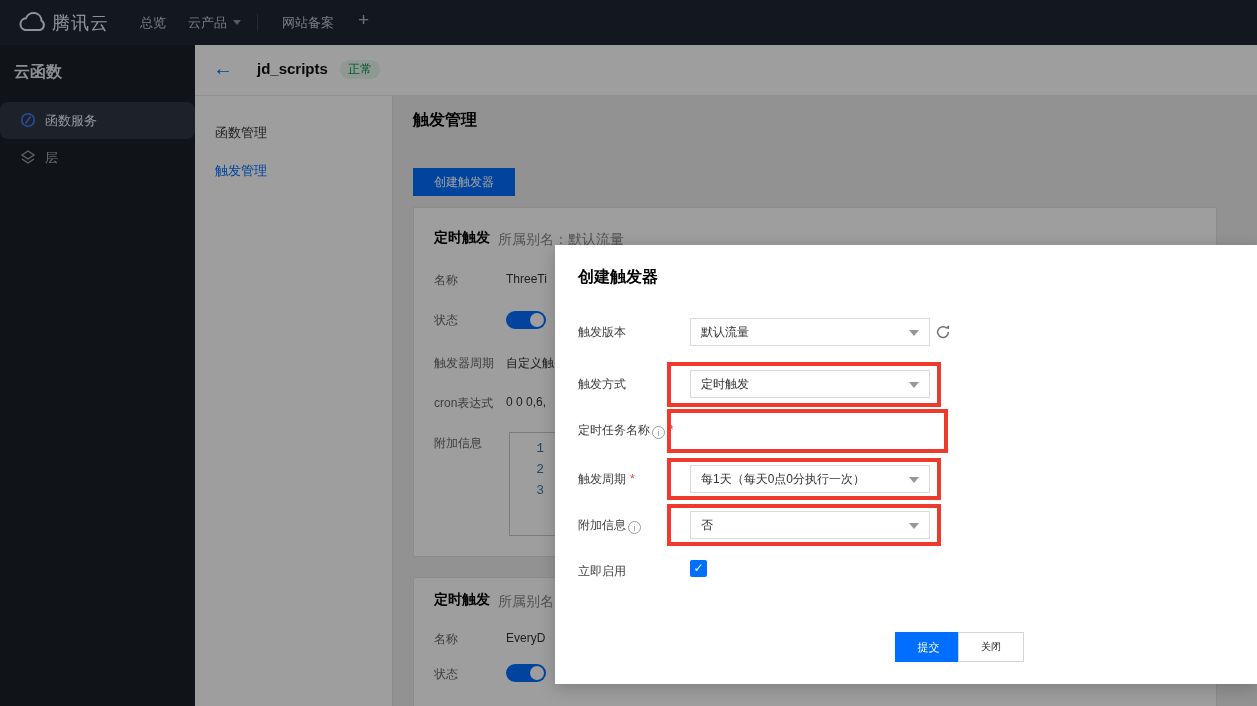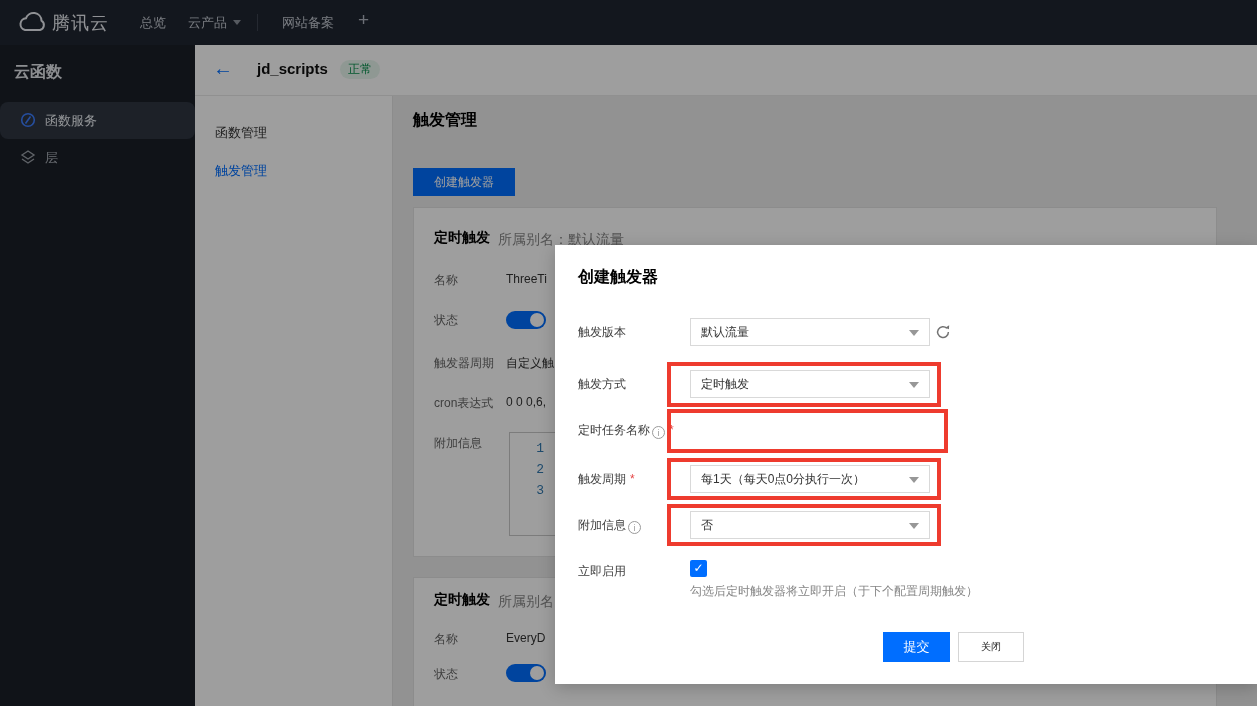--- a/index.html
+++ b/index.html
@@ -67,21 +67,21 @@
   .f-ctrl .caret { position:absolute; right:10px; top:11px; width:0; height:0;
     border-left:5px solid transparent; border-right:5px solid transparent; border-top:6px solid #979797; }
   .f-input { position:absolute; left:135px; width:240px; height:28px; border:1px solid #d9d9d9; font-size:12px; color:#333; padding-left:10px; font-family:inherit; }
   .info-i { display:inline-block; width:13px; height:13px; line-height:12px; border:1px solid #9a9a9a; border-radius:50%;
     color:#9a9a9a; font-size:9px; text-align:center; margin-left:2px; vertical-align:-2px; font-style:normal; }
   .req { color:#e54545; margin-left:4px; font-size:12px; }
   .refresh { position:absolute; left:380px; top:79px; width:16px; height:16px; cursor:pointer; }
   .checkbox { position:absolute; left:135px; top:315px; width:17px; height:17px; background:#006eff; border-radius:2px;
     color:#fff; font-size:12px; line-height:17px; text-align:center; cursor:pointer; }
   .hint { position:absolute; left:135px; top:338px; font-size:12px; color:#858585; white-space:nowrap; }
-  .btn-submit { position:absolute; left:328px; top:387px; width:67px; height:30px; background:#006eff; color:#fff; border:none; font-size:13px; cursor:pointer; }
+  .btn-submit { position:absolute; left:340px; top:387px; width:67px; height:30px; background:#006eff; color:#fff; border:none; font-size:11px; cursor:pointer; }
   .btn-close { position:absolute; left:403px; top:387px; width:66px; height:30px; background:#fff; color:#222; border:1px solid #d5d5d5; font-size:10px; cursor:pointer; }
   .anno { position:absolute; border:4px solid #ee3b2e; z-index:70; pointer-events:none; }
   .anno1 { left:112px; top:117px; width:274px; height:45px; }
   .anno2 { left:112px; top:164px; width:281px; height:44px; }
   .anno3 { left:112px; top:213px; width:274px; height:42px; }
   .anno4 { left:112px; top:259px; width:274px; height:42px; }
 </style>
 </head>
 <body>
 
@@ -217,21 +217,20 @@
     </div>
     <div class="f-ctrl" style="top:266px">
       <span>否</span>
       <span class="caret"></span>
     </div>
 
     <div class="f-label" style="top:312px">
       <span>立即启用</span>
     </div>
     <div class="checkbox">✓</div>
-    <div class="hint">勾选后定时触发器将立即开启（于下个配置周期触发）</div>
 
     <button class="btn-submit">提交</button>
     <button class="btn-close">关闭</button>
 
     <div class="anno anno1"></div>
     <div class="anno anno2"></div>
     <div class="anno anno3"></div>
     <div class="anno anno4"></div>
   </div>
 

